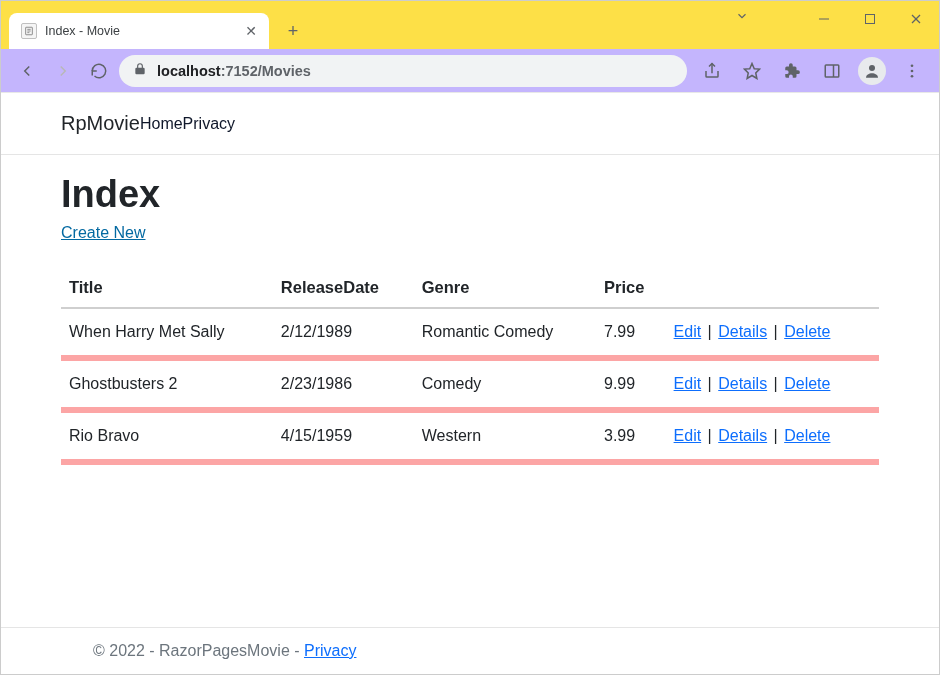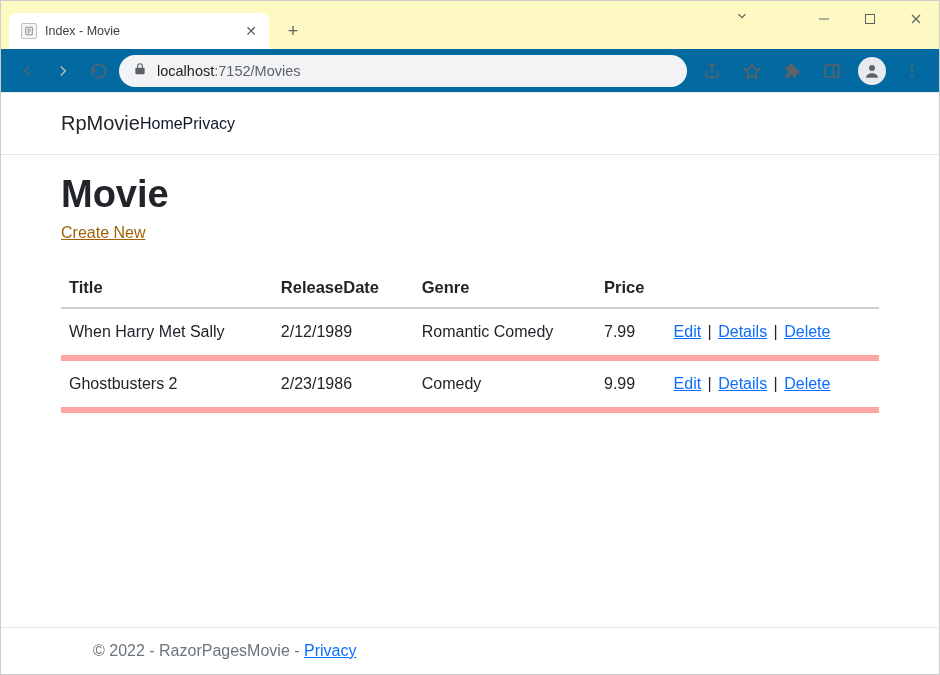--- a/index.html
+++ b/index.html
@@ -9,21 +9,21 @@
       width: 940px;
       height: 675px;
       overflow: hidden;
       border: 1px solid #ccc;
       display: flex;
       flex-direction: column;
     }
     
     .titlebar {
       height: 48px;
-      background: #fef9c3;
+      background: #fde047;
       display: flex;
       align-items: flex-end;
       position: relative;
     }
     .tab {
       background: #fff;
       height: 36px;
       margin-left: 8px;
       border-radius: 8px 8px 0 0;
       display: flex;
@@ -64,26 +64,27 @@
       display: flex;
       align-items: center;
       justify-content: center;
       color: #5f6368;
     }
     .chevron { position: absolute; right: 190px; top: 8px; color: #5f6368; }
 
     
     .toolbar {
       height: 44px;
-      background: #0369a1;
+      background: #c4b5fd;
       border-bottom: 1px solid #e8e8e8;
       display: flex;
       align-items: center;
       padding: 0 10px;
       gap: 4px;
+      font-weight: bold;
     }
     .nav-btn {
       width: 32px; height: 32px;
       display: flex; align-items: center; justify-content: center;
       color: #5f6368;
       border-radius: 50%;
       cursor: pointer;
     }
     .nav-btn.disabled { color: #b8b8b8; cursor: default; }
     .addr {
@@ -121,21 +122,21 @@
     .brand { font-size: 20px; color: #212529; }
     .nav-link { font-size: 16px; color: #0f172a; cursor: pointer; }
 
     
     .content {
       flex: 1;
       padding: 18px 60px 0 60px;
       color: #212529;
     }
     h1 { font-size: 38px; font-weight: 600; margin-bottom: 8px; }
-    .create-link { color: #a16207; text-decoration: underline; font-size: 16px; cursor: pointer; display: inline-block; margin-bottom: 26px; }
+    .create-link { color: #0369a1; text-decoration: underline; font-size: 16px; cursor: pointer; display: inline-block; margin-bottom: 26px; }
     table { width: 100%; border-collapse: collapse; }
     th {
       text-align: left;
       font-weight: 700;
       padding: 10px 8px;
       border-bottom: 2px solid #cfcfcf;
       font-size: 16.5px;
     }
     td {
       padding: 14px 8px;
@@ -264,21 +265,21 @@
   </div>
 </div>
 
 <div class="app-nav">
   <span class="brand">RpMovie</span>
   <span class="nav-link">Home</span>
   <span class="nav-link">Privacy</span>
 </div>
 
 <div class="content">
-  <h1>Movie</h1>
+  <h1>Index</h1>
   <a class="create-link">Create New</a>
 
   <table>
     <thead>
       <tr>
         <th>Title</th>
         <th>ReleaseDate</th>
         <th>Genre</th>
         <th>Price</th>
         <th></th>
@@ -292,19 +293,26 @@
           <td>7.99</td>
           <td><a class="action-link">Edit</a><span class="sep"> | </span><a class="action-link">Details</a><span class="sep"> | </span><a class="action-link">Delete</a></td>
         </tr>
         <tr>
           <td>Ghostbusters 2</td>
           <td>2/23/1986</td>
           <td>Comedy</td>
           <td>9.99</td>
           <td><a class="action-link">Edit</a><span class="sep"> | </span><a class="action-link">Details</a><span class="sep"> | </span><a class="action-link">Delete</a></td>
         </tr>
+        <tr>
+          <td>Rio Bravo</td>
+          <td>4/15/1959</td>
+          <td>Western</td>
+          <td>3.99</td>
+          <td><a class="action-link">Edit</a><span class="sep"> | </span><a class="action-link">Details</a><span class="sep"> | </span><a class="action-link">Delete</a></td>
+        </tr>
       </tbody>
   </table>
 </div>
 
 <div class="footer">
   <span>© 2022 - RazorPagesMovie - </span><a>Privacy</a>
 </div>
 
 </body></html>

